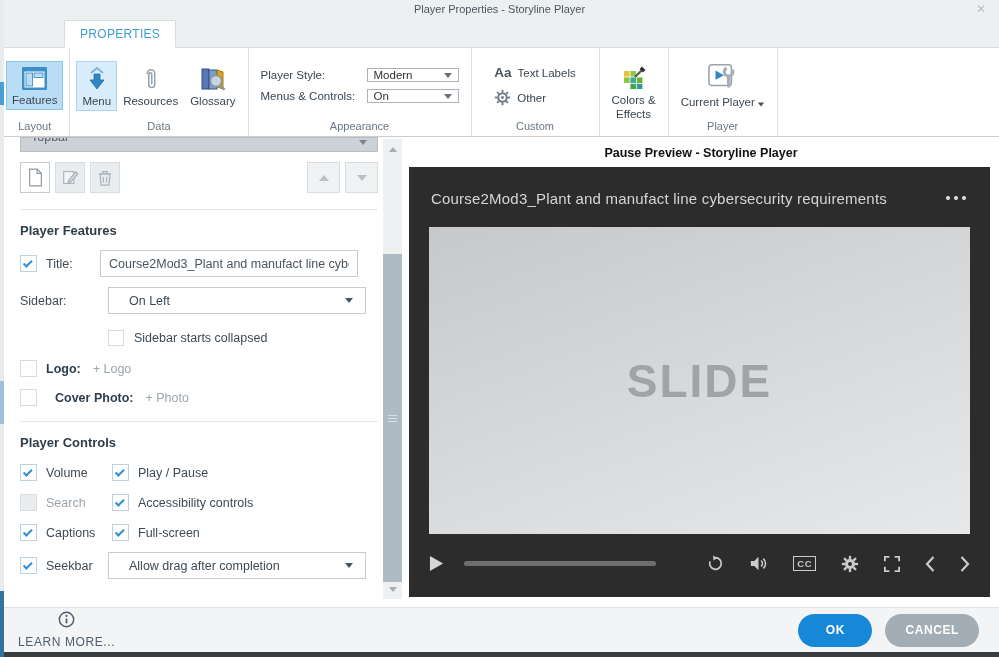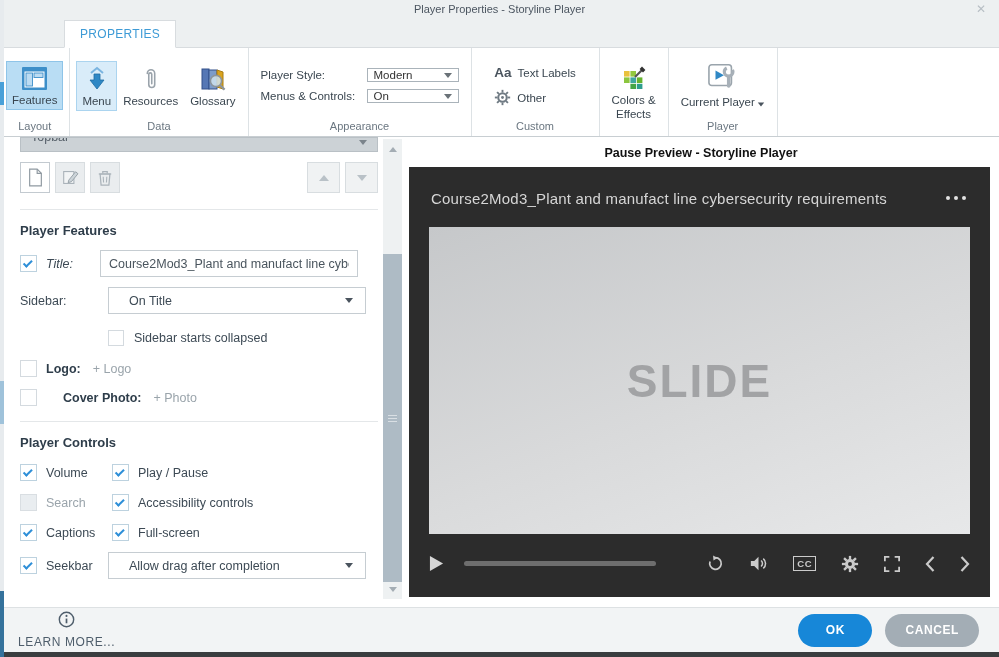--- a/index.html
+++ b/index.html
@@ -311,46 +311,46 @@
       </div>
 
       <div class="pdivider"></div>
 
       <div class="pheading">Player Features</div>
 
       <div class="frow" style="margin-top:12px;">
         <span class="cb">
             <span class="check"></span>
           </span>
-        <span class="flabel" style="margin-left:9px; width:54px;font-style:italic;">Title:</span>
+        <span class="flabel" style="margin-left:9px; width:54px;">Title:</span>
         <input class="title-input" type="text" value="Course2Mod3_Plant and manufact line cybe" style="">
       </div>
 
       <div class="frow" style="margin-top:10px;">
         <span class="flabel" style="width:88px;">Sidebar:</span>
         <div class="fselect">
-          <span class="val">On Title</span>
+          <span class="val">On Left</span>
           <i class="caret"></i>
         </div>
       </div>
 
       <div class="frow" style="margin-top:16px; margin-left:88px;">
         <span class="cb un" style="width:16px;height:16px;"></span>
         <span class="flabel" style="margin-left:10px;">Sidebar starts collapsed</span>
       </div>
 
       <div class="frow" style="margin-top:14px;">
         <span class="cb un"></span>
         <span class="flabel bold" style="margin-left:9px;">Logo:</span>
         <span class="addlink" style="margin-left:12px;">+ Logo</span>
       </div>
 
       <div class="frow" style="margin-top:12px;">
         <span class="cb un"></span>
-        <span class="flabel bold" style="margin-left:26px;">Cover Photo:</span>
+        <span class="flabel bold" style="margin-left:18px;">Cover Photo:</span>
         <span class="addlink" style="margin-left:12px;">+ Photo</span>
       </div>
 
       <div class="pdivider" style="margin-top:15px;"></div>
 
       <div class="pheading">Player Controls</div>
 
       <div class="frow" style="margin-top:14px;">
         <div class="ctrl-col1">
           <span class="cb">

